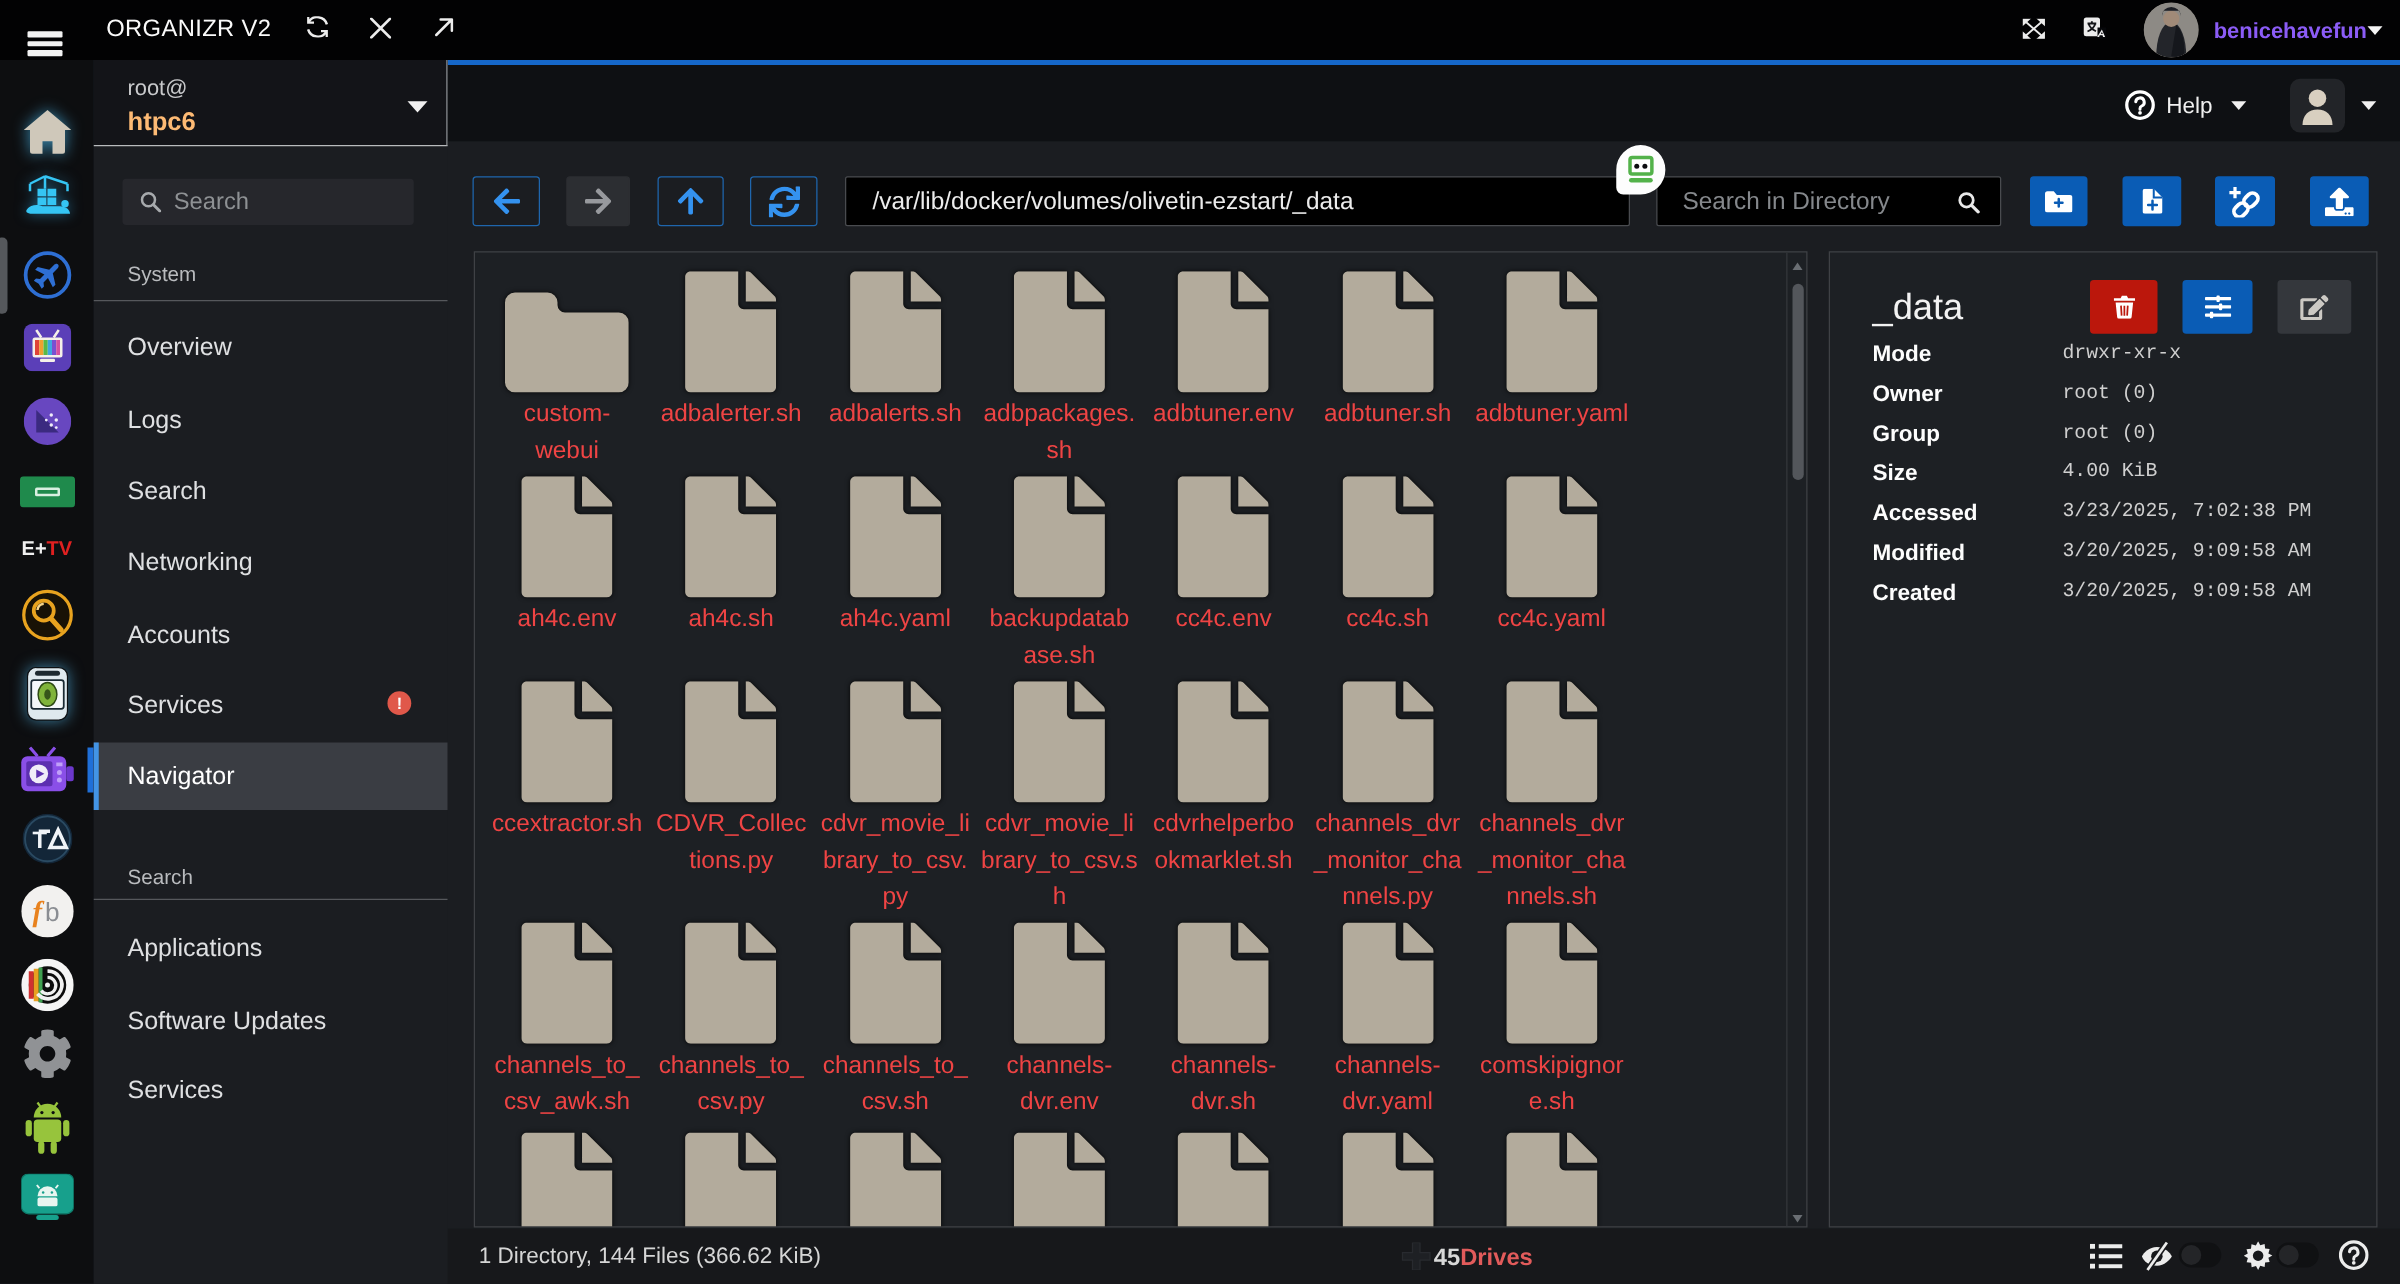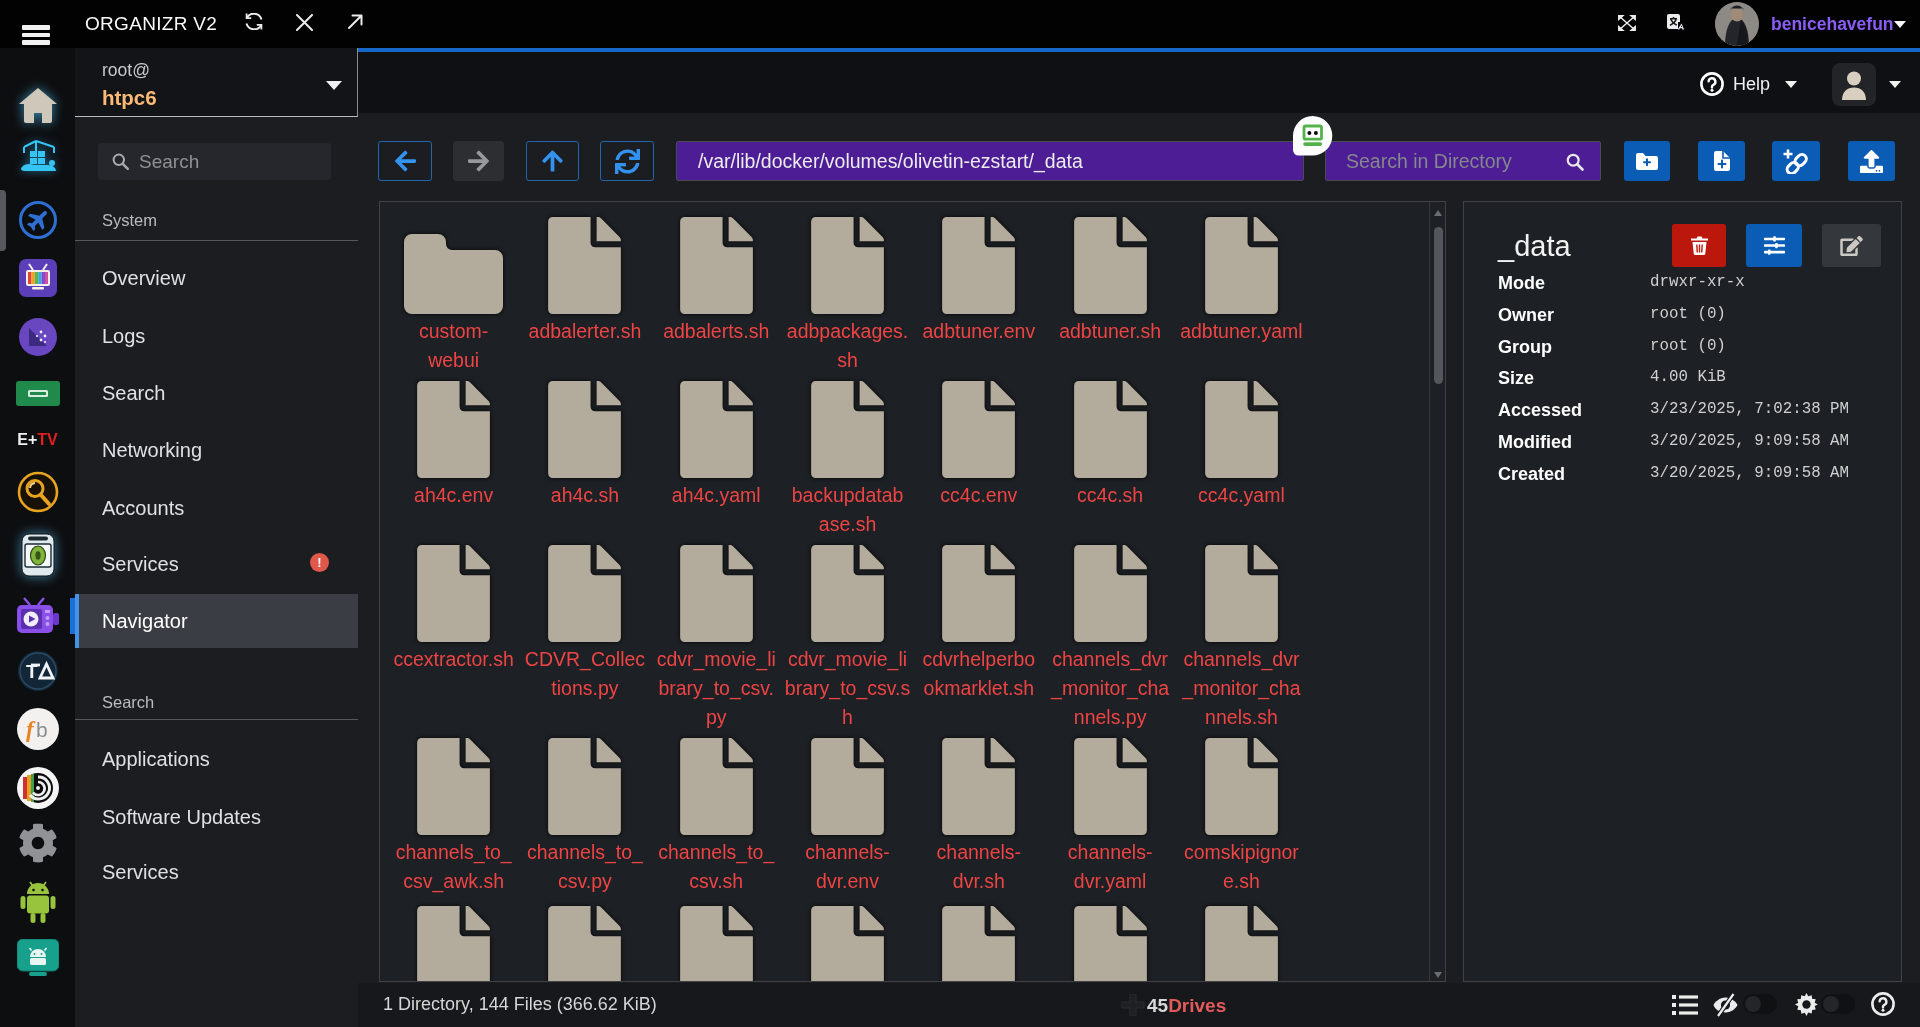--- a/index.html
+++ b/index.html
@@ -30,21 +30,21 @@
 #svcbadge { position:absolute; left:235px; top:505px; width:19px; height:19px; border-radius:50%; background:#e0584a; color:#fff; font-size:13px; font-weight:bold; text-align:center; line-height:19px; }
 
 
 #blueline { left:358px; top:47px; width:1562px; height:5px; background:#1567c9; }
 #masthead { left:358px; top:52px; width:1562px; height:61px; background:#0e1013; }
 
 
 #content { left:358px; top:113px; width:1562px; height:870px; background:#1b1d21; }
 
 .toolbtn { position:absolute; top:28px; height:40px; border:1px solid #1f66ad; border-radius:3px; background:transparent; display:flex; align-items:center; justify-content:center; }
-.inp { position:absolute; top:28px; height:40px; background:#4c1d95; border:1px solid #494b4f; border-radius:2px; color:#ececec; font-size:19.5px; line-height:38px; }
+.inp { position:absolute; top:28px; height:40px; background:#000000; border:1px solid #494b4f; border-radius:2px; color:#ececec; font-size:19.5px; line-height:38px; }
 .bluebtn { position:absolute; top:28px; height:40px; background:#0a5cb5; border-radius:3px; display:flex; align-items:center; justify-content:center; }
 
 #gridpanel { position:absolute; left:21px; top:88px; width:1067px; height:781px; background:#1d2024; border:1px solid #3f4145; overflow:hidden; }
 #grid { position:absolute; left:8px; top:15px; display:grid; grid-template-columns:repeat(7,131.3px); }
 .cell { display:flex; flex-direction:column; align-items:center; margin-bottom:6px; }
 .cell:nth-child(n+22):nth-child(-n+28) { margin-bottom:10px; }
 .cap { font-size:19.5px; line-height:29px; color:#ef4444; text-align:center; margin-top:3px; }
 .ficon { width:73px; height:97px; filter:drop-shadow(0 0 2px rgba(0,0,0,0.85)); }
 
 #detpanel { position:absolute; left:1105px; top:88px; width:439px; height:781px; background:#1d2024; border:1px solid #3f4145; }

